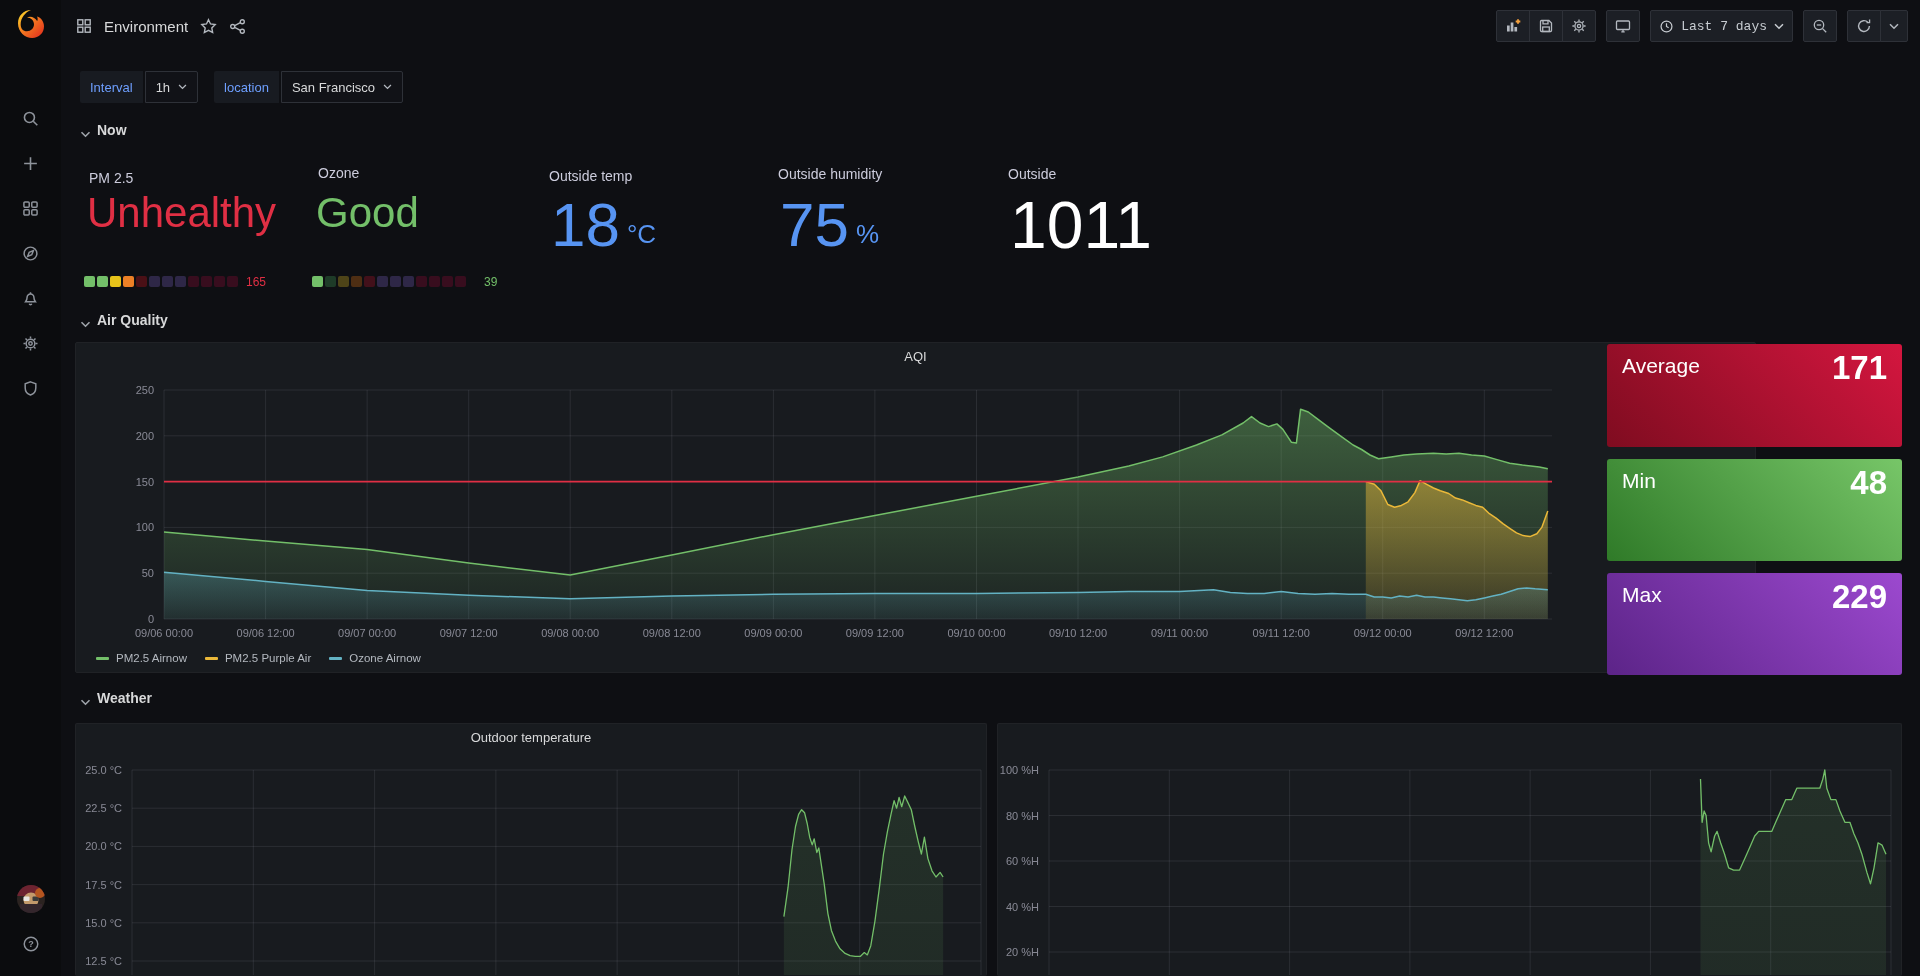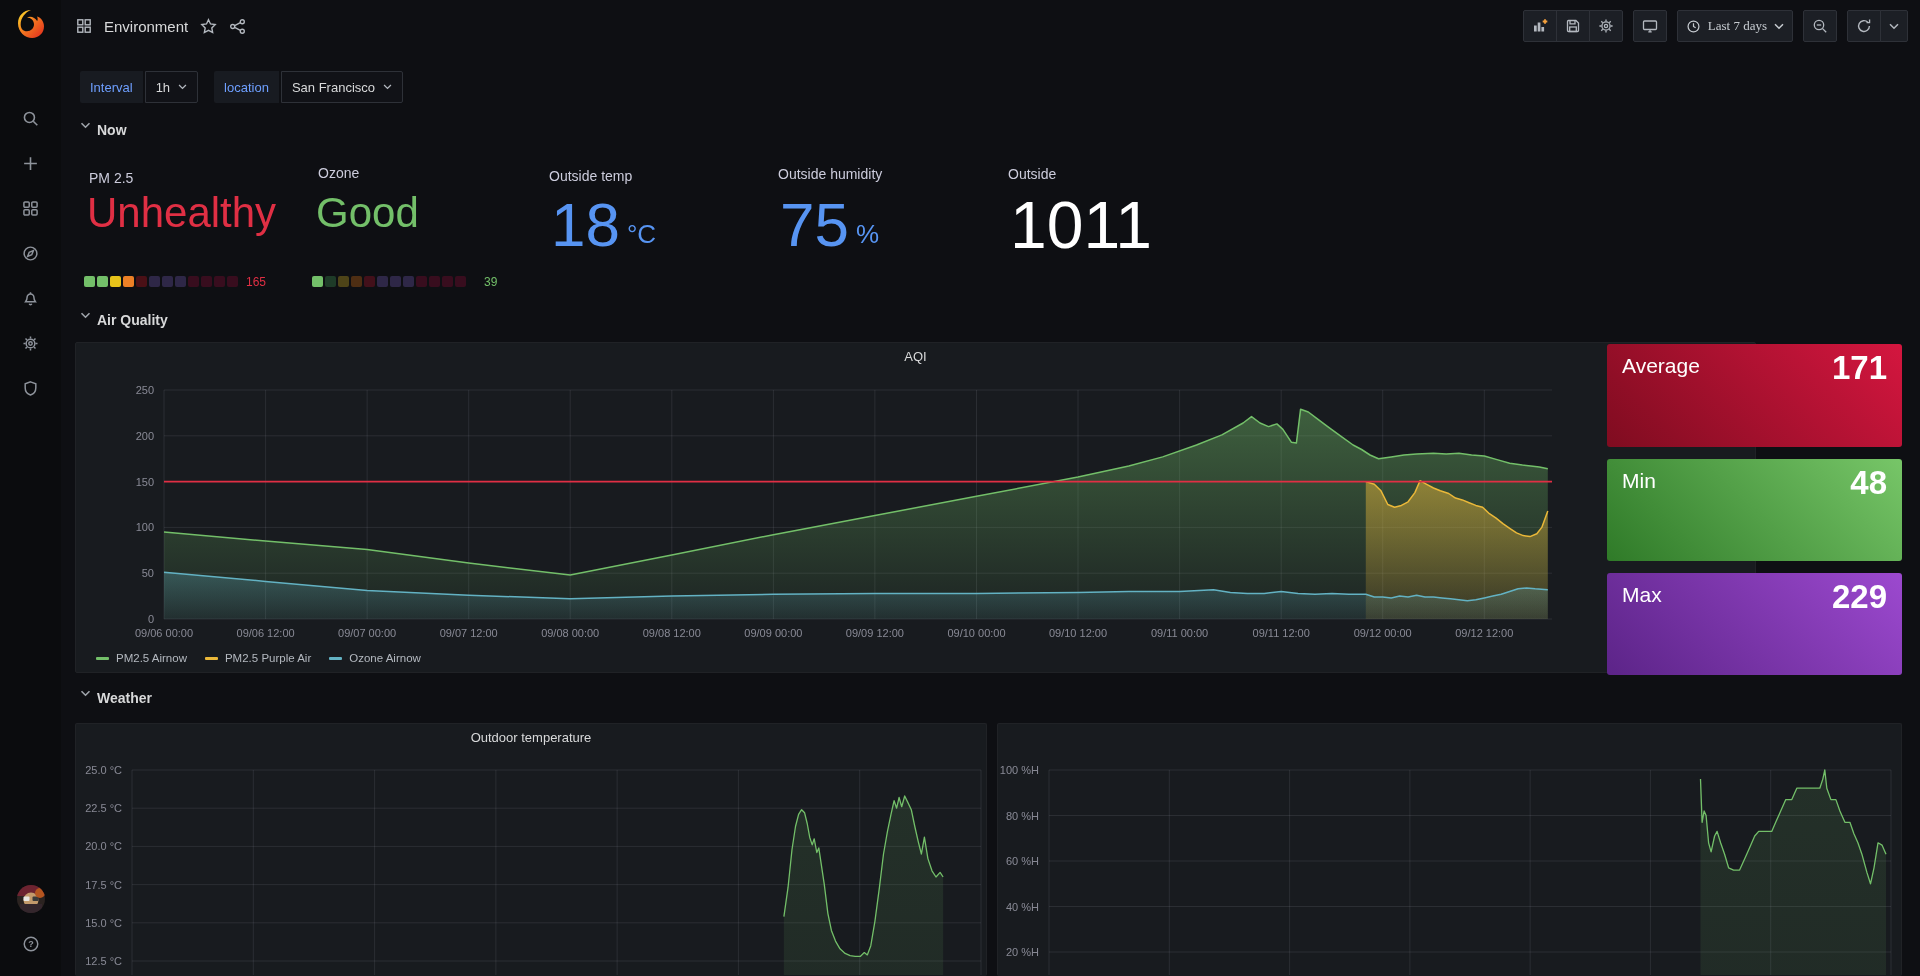--- a/index.html
+++ b/index.html
@@ -11,34 +11,34 @@
   .sidebar{position:absolute;left:0;top:0;width:61px;height:976px;background:#0b0c0e;z-index:5}
   .side-logo{position:absolute;left:15px;top:8px;width:32px;height:32px;cursor:pointer}
   .side-menu{position:absolute;left:0;top:96px;width:61px;display:flex;flex-direction:column;align-items:center}
   .side-item{width:61px;height:45px;display:flex;align-items:center;justify-content:center;color:#8e939b;cursor:pointer}
   .side-bottom{position:absolute;left:0;bottom:16px;width:61px;display:flex;flex-direction:column;align-items:center;gap:14px}
   
   .navbar{position:absolute;left:61px;top:0;width:1859px;height:52px;display:flex;align-items:center;padding:0 12px 0 15px}
   .nav-left{display:flex;align-items:center;gap:12px;color:#b3b8bf}
   .nav-title{font-size:15px;font-weight:500;color:#d8d9da}
   .toolbar{margin-left:auto;display:flex;align-items:center;gap:10px}
-  .btn,.btn-group button{height:32px;background:#1c1f25;border:1px solid #2e3138;color:#b3b8bf;display:flex;align-items:center;justify-content:center;padding:0 8px;border-radius:2px;cursor:pointer;font-family:Liberation Serif, serif}
+  .btn,.btn-group button{height:32px;background:#1c1f25;border:1px solid #2e3138;color:#b3b8bf;display:flex;align-items:center;justify-content:center;padding:0 8px;border-radius:2px;cursor:pointer;font-family:Liberation Mono, monospace}
   .btn-group{display:flex}
   .btn-group button{border-radius:0}
   .btn-group button:first-child{border-radius:2px 0 0 2px}
   .btn-group button:last-child{border-radius:0 2px 2px 0}
   .btn-group button + button{margin-left:-1px}
   .time-btn{gap:7px;font-size:13px;color:#c7ccd1}
   
   .variables{position:absolute;left:80px;top:71px;display:flex;gap:16px}
   .var-pair{display:flex;gap:2px}
   .var-label{height:32px;display:flex;align-items:center;padding:0 10px;background:#181b21;color:#6e9fff;font-size:13px;border-radius:2px 0 0 2px}
   .var-value{height:32px;display:flex;align-items:center;gap:8px;padding:0 10px;border:1px solid #2e3138;border-radius:0 2px 2px 0;font-size:13px;color:#d8d9da;cursor:pointer;background:#111217}
   
-  .row-header{position:absolute;display:flex;align-items:flex-start;gap:6px;color:#d8d9da;font-size:14px;font-weight:700;cursor:pointer}
+  .row-header{position:absolute;display:flex;align-items:flex-end;gap:6px;color:#d8d9da;font-size:14px;font-weight:700;cursor:pointer}
   .row-header .chev{color:#9fa4ab}
   
   .now-title{position:absolute;font-size:14px;color:#ccccdc}
   .big-status{position:absolute;font-size:42px;font-weight:500;line-height:1.1}
   .big-num-wrap{position:absolute;display:flex;align-items:flex-end}
   .big-num{font-size:62px;font-weight:500;line-height:.95}
   .big-num.xl{font-size:66px;color:#fff}
   .big-unit{font-size:26px;font-weight:500;margin-left:7px;margin-bottom:5px}
   .sq-row{position:absolute;display:flex}
   .sq{width:11px;height:11px;border-radius:2px;margin-right:2px}

